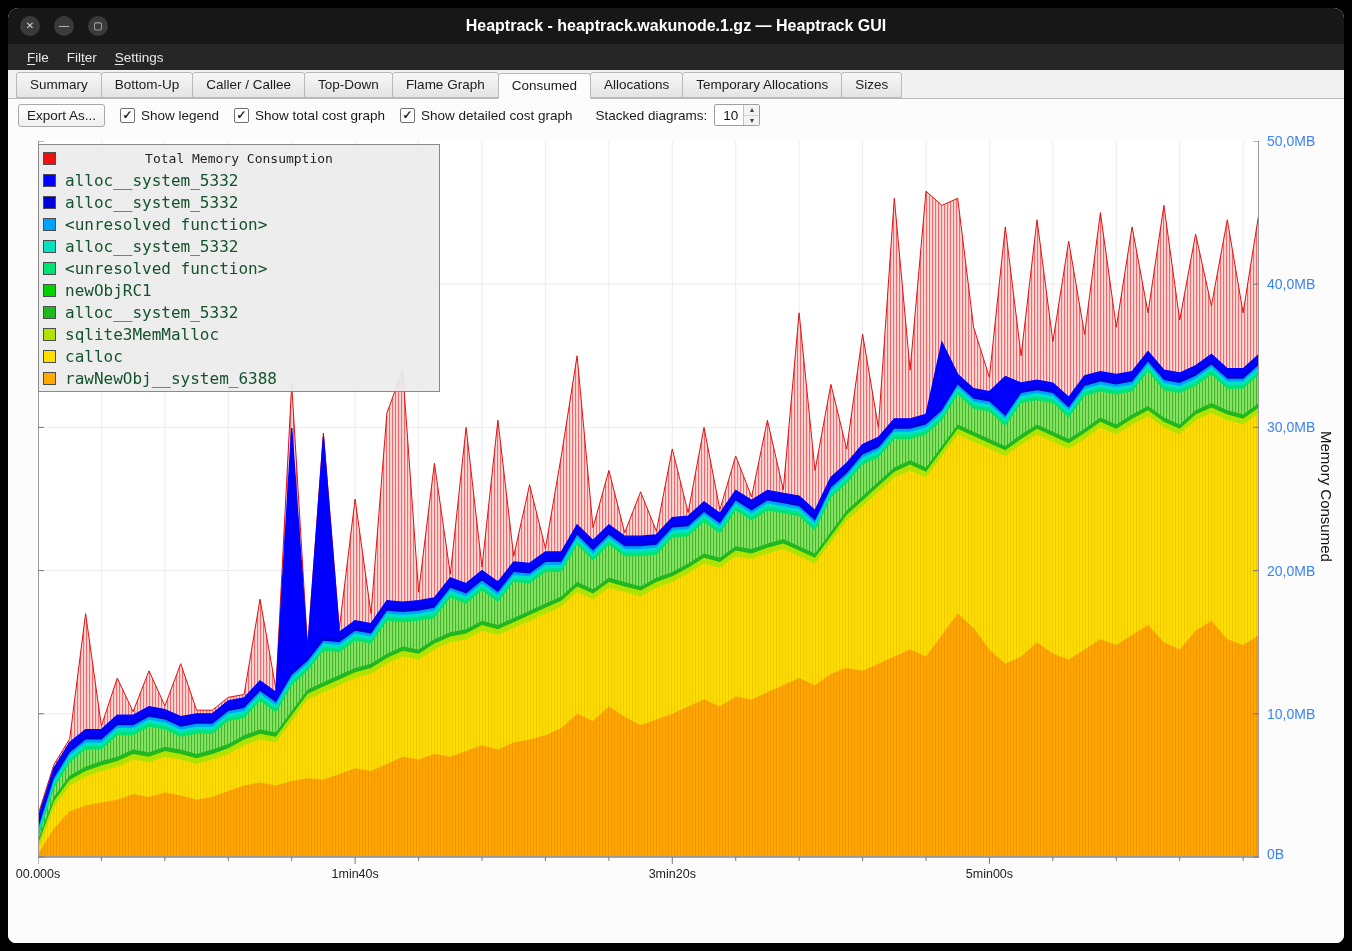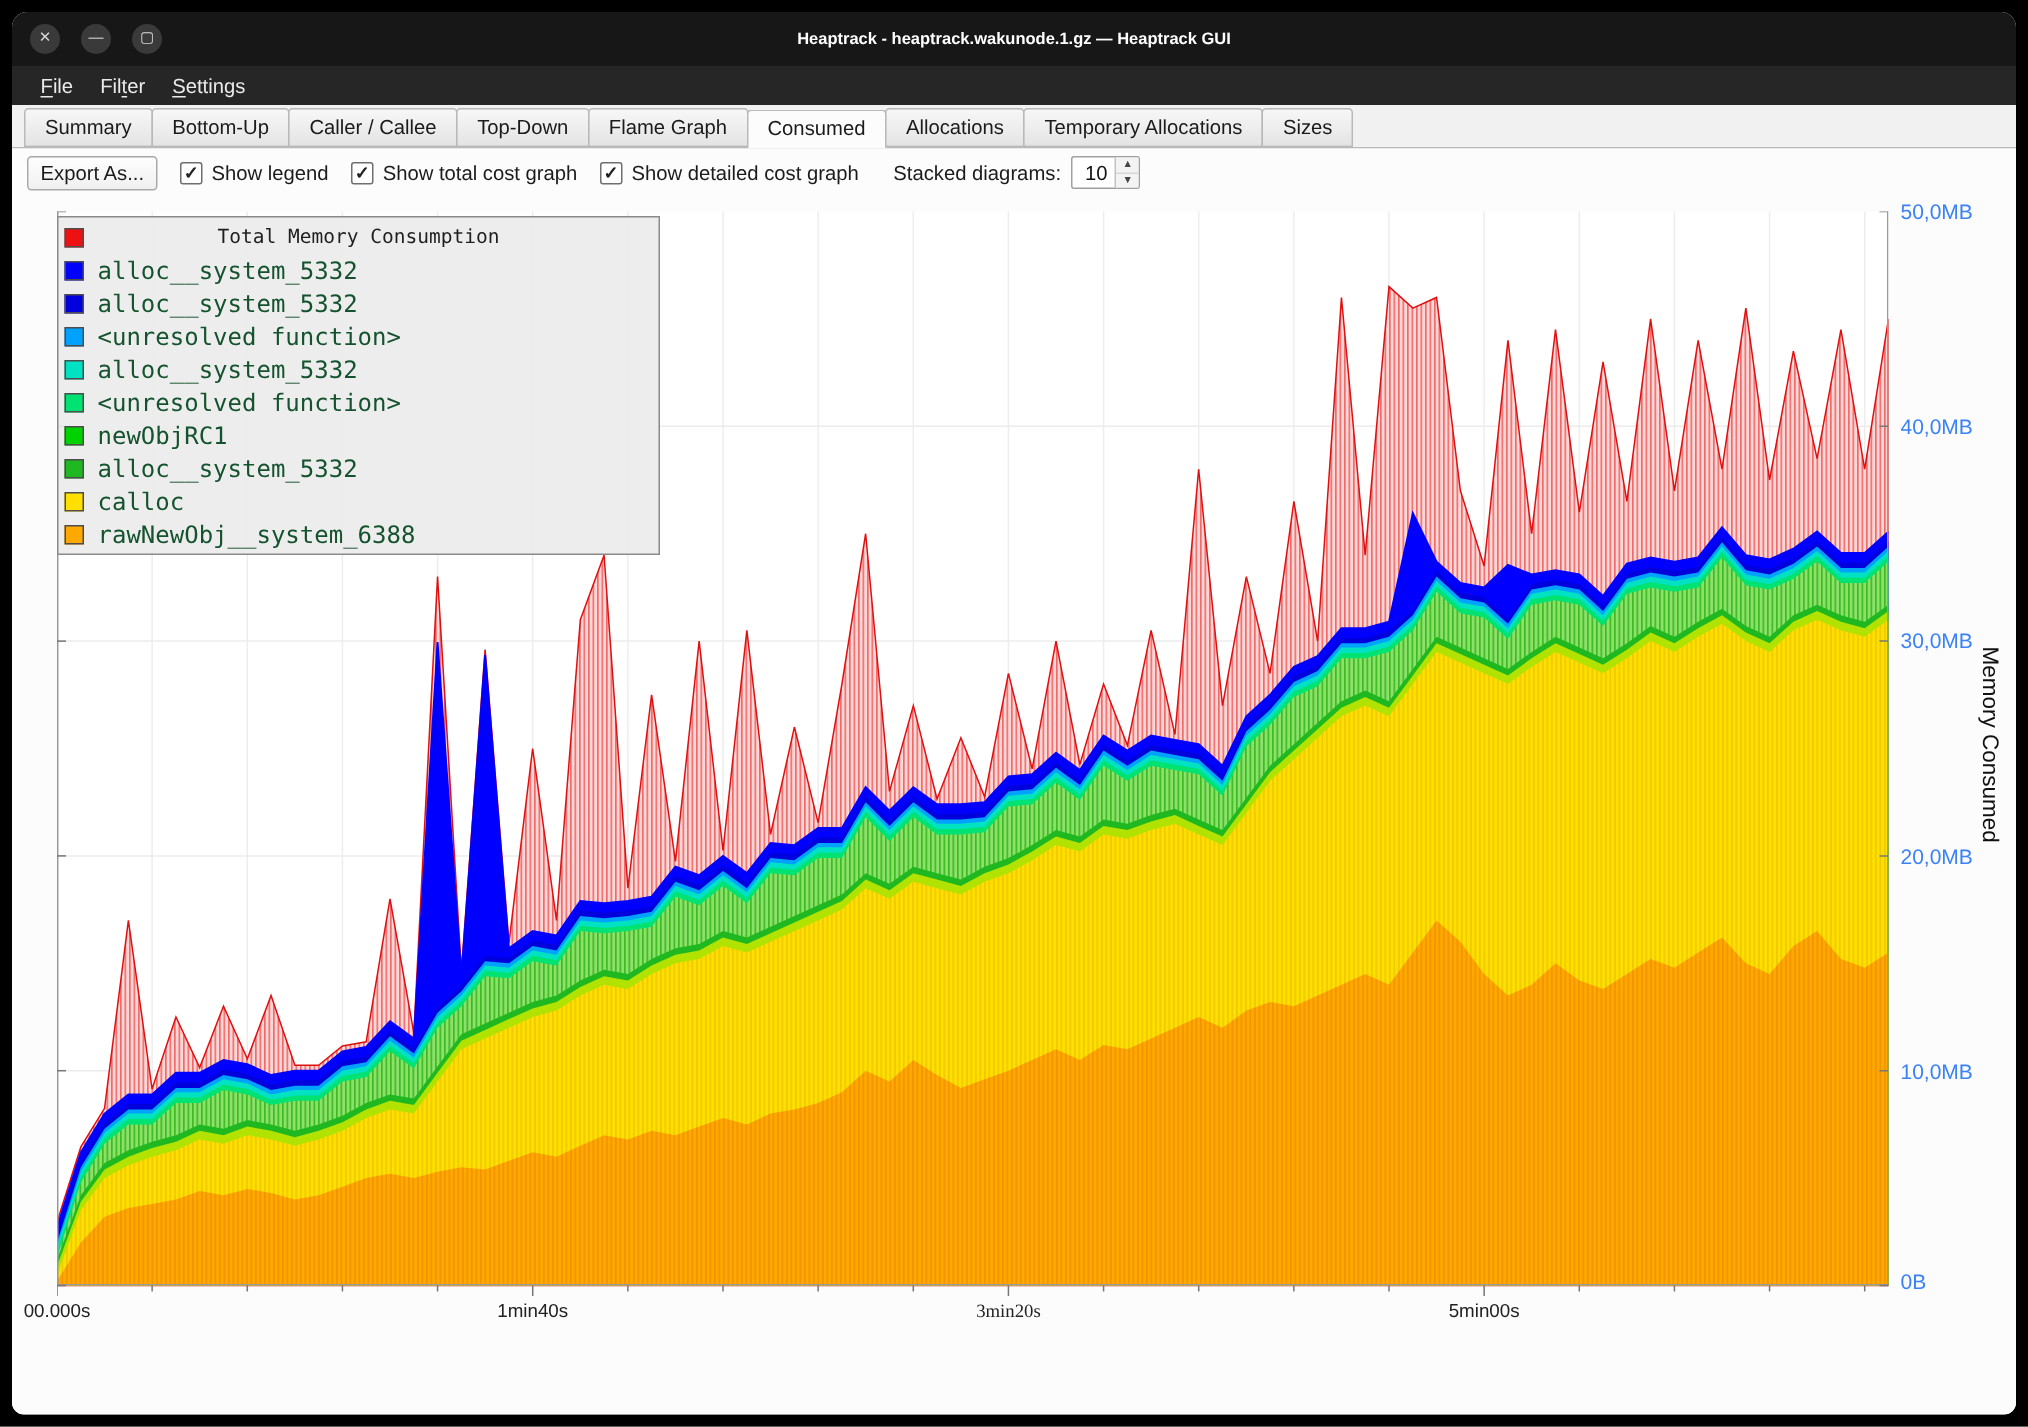--- a/index.html
+++ b/index.html
@@ -7,21 +7,21 @@
          font-family:"Liberation Sans", sans-serif; }
   .screen { position:relative; width:1352px; height:951px; background:#000; }
   .window { position:absolute; left:8px; top:8px; right:8px; bottom:8px; background:#fcfcfc;
             border-radius:10px 10px 8px 8px; overflow:hidden; display:flex; flex-direction:column; }
   
   .titlebar { flex:0 0 36px; background:#171717; position:relative; display:flex; align-items:center; }
   .win-controls { position:absolute; left:12px; top:0; height:36px; display:flex; align-items:center; z-index:2; }
   .win-btn { width:20px; height:20px; border-radius:50%; background:#3a3a3a; color:#d8d8d8; border:none;
              display:flex; align-items:center; justify-content:center; font-size:10px; line-height:1;
              margin-right:14px; padding:0; }
-  .title { position:absolute; left:0; right:0; text-align:center; color:#ffffff; font-weight:bold; font-size:11px; }
+  .title { position:absolute; left:0; right:0; text-align:center; color:#ffffff; font-weight:bold; font-size:16px; }
   
   .menubar { flex:0 0 26px; background:#262626; display:flex; align-items:center; padding-left:10px; }
   .menu-item { color:#e9e9e9; font-size:13.5px; padding:3px 9px; }
   .menu-item u { text-decoration-thickness:1px; text-underline-offset:2px; }
   
   .tabbar { flex:0 0 29px; background:#f1f1f1; border-bottom:1px solid #b9b9b9; display:flex;
             align-items:flex-end; padding-left:8px; }
   .tab { font-size:13.5px; color:#1b1b1b; padding:4px 13px 5px; background:linear-gradient(#f7f7f7,#e4e4e4);
          border:1px solid #b9b9b9; border-radius:3px 3px 0 0; margin-right:-1px; white-space:nowrap; }
   .tab.active { background:#fcfcfc; border-bottom-color:#fcfcfc; margin-bottom:-1px; padding-top:4px; position:relative; z-index:2; }
@@ -233,32 +233,36 @@
           </div>
           <div class="legend-row">
             <span class="swatch" style="background: rgb(0, 210, 0);"></span>
             <span class="legend-label">newObjRC1</span>
           </div>
           <div class="legend-row">
             <span class="swatch" style="background: rgb(32, 184, 32);"></span>
             <span class="legend-label">alloc__system_5332</span>
           </div>
           <div class="legend-row">
+            <span class="swatch" style="background: rgb(178, 226, 0);"></span>
+            <span class="legend-label">sqlite3MemMalloc</span>
+          </div>
+          <div class="legend-row">
             <span class="swatch" style="background: rgb(255, 223, 0);"></span>
             <span class="legend-label">calloc</span>
           </div>
           <div class="legend-row">
             <span class="swatch" style="background: rgb(255, 168, 0);"></span>
             <span class="legend-label">rawNewObj__system_6388</span>
           </div>
         </div>
       <div class="y-label">Memory Consumed</div>
     <div class="x-tick-label" style="left: -15px;">00.000s</div>
         <div class="x-tick-label" style="left: 302.143px;">1min40s</div>
-        <div class="x-tick-label" style="left: 619.286px; font-family: Liberation Serif, serif;">3min20s</div>
+        <div class="x-tick-label" style="left: 619.286px;">3min20s</div>
         <div class="x-tick-label" style="left: 936.429px;">5min00s</div>
         <div class="y-tick-label" style="top: 700px; margin-top: 15px;">0B</div>
         <div class="y-tick-label" style="top: 574.8px;">10,0MB</div>
         <div class="y-tick-label" style="top: 431.6px;">20,0MB</div>
         <div class="y-tick-label" style="top: 288.4px;">30,0MB</div>
         <div class="y-tick-label" style="top: 145.2px;">40,0MB</div>
         <div class="y-tick-label" style="top: 2px;">50,0MB</div>
       </div>
 
   </div>

